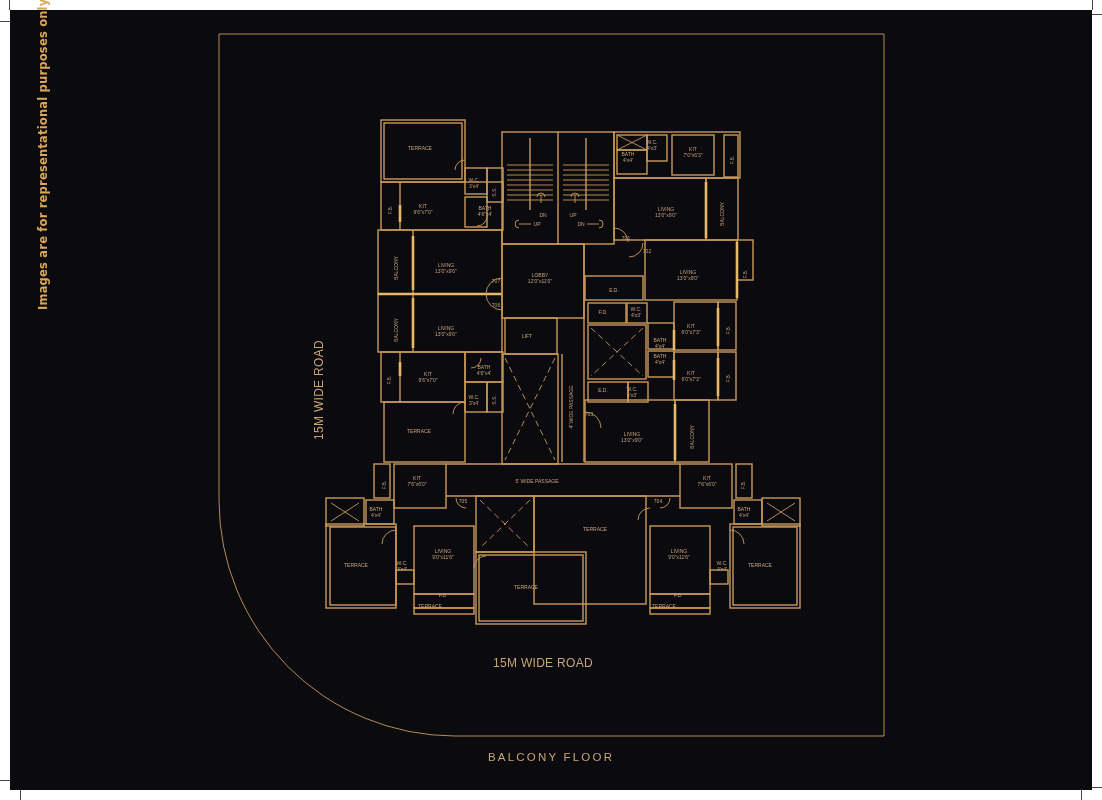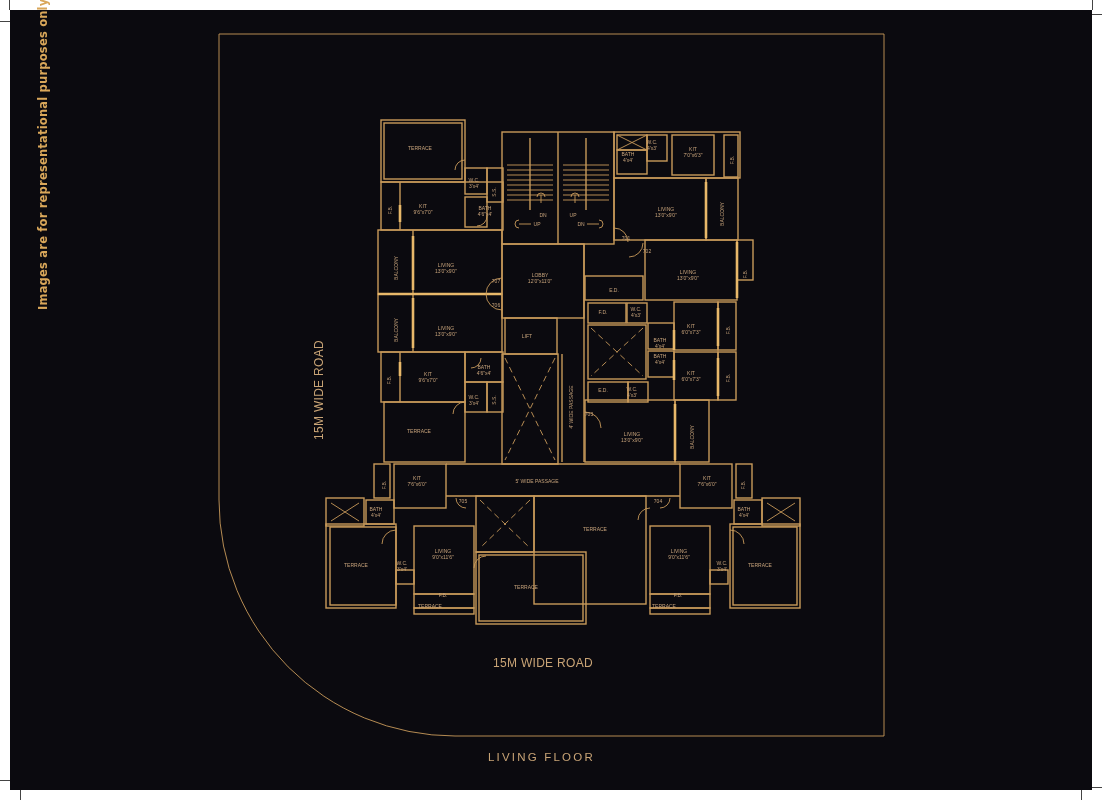--- a/index.html
+++ b/index.html
@@ -249,13 +249,13 @@
     <div class="lbl" style="left: 744px; top: 512px;"><span>BATH</span><span class="dim">4'x4'</span></div>
     <div class="lbl" style="left: 679px; top: 554px;"><span>LIVING</span><span class="dim">9'0"x11'6"</span></div>
     <div class="lbl" style="left: 722px; top: 566px;"><span>W.C.</span><span class="dim">3'x4'</span></div>
     <div class="lbl" style="left: 760px; top: 565px;"><span>TERRACE</span></div>
     <div class="lbl" style="left: 678px; top: 595px;"><span>F.B.</span></div>
     <div class="lbl" style="left: 664px; top: 606px;"><span>TERRACE</span></div>
   </div>
 
 <div class="road-left">15M WIDE ROAD</div>
 <div class="road-bottom">15M WIDE ROAD</div>
-<div class="floor-title">LIVING FLOOR</div>
+<div class="floor-title">BALCONY FLOOR</div>
 
 </body></html>

